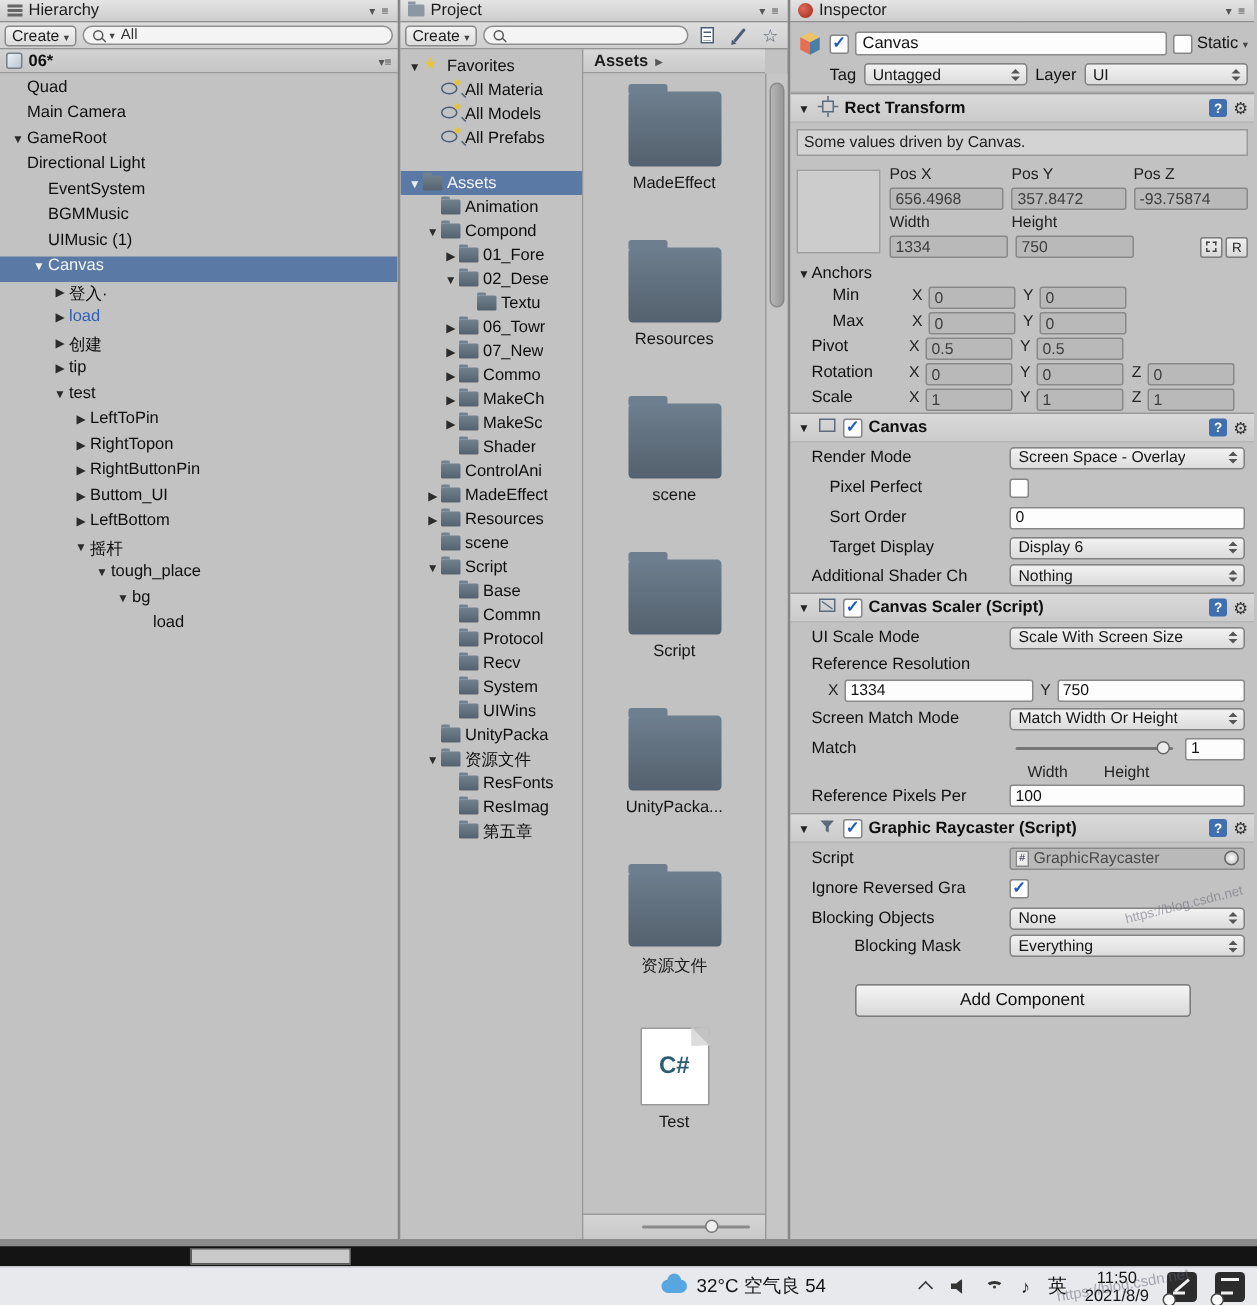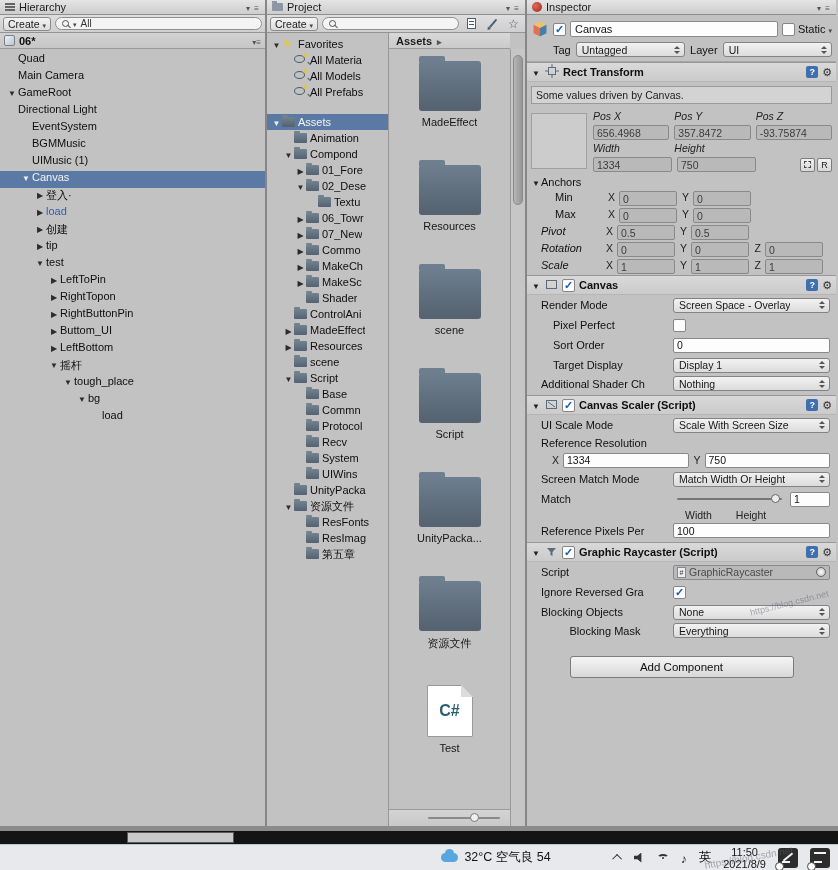--- a/index.html
+++ b/index.html
@@ -106,32 +106,32 @@
   .help-ic::before { content:"?"; }
   .gear-ic::before { content:"⚙"; font-size:11px; color:#333; font-weight:normal; }
   .comp-title { white-space:nowrap; overflow:hidden; }
 
   .note-box { margin:4px 4px 3px; border:1px solid #9a9a9a; background:#d3d3d3; font-size:10.5px; padding:2px 4px; color:#222; }
   .rt-top { display:flex; padding:3px 4px 2px; gap:6px; }
   .anchor-preview { width:56px; height:56px; flex:0 0 56px; background:#cccccc; border:1px solid #a0a0a0; margin-top:3px; }
   .rt-cols { flex:1; display:flex; flex-direction:column; gap:2px; min-width:0; }
   .rt-row { display:flex; gap:5px; }
   .rt-cell { flex:1; min-width:0; }
-  .rt-head { font-size:10.5px; color:#222; height:13px;font-style:italic; }
+  .rt-head { font-size:10.5px; color:#222; height:13px; }
   .tf { height:15px; background:#fdfdfd; border:1px solid #898989; border-radius:2px; padding:0 3px; font-size:10.5px; display:flex; align-items:center; overflow:hidden; white-space:nowrap; color:#111; }
   .tf.dis { background:#b9b9b9; color:#3c3c3c; }
   .tf.flex { flex:1; }
   .rt-btns { display:flex; gap:2px; justify-content:flex-end; align-items:center; }
   .mini-btn { width:15px; height:14px; border:1px solid #7e7e7e; background:linear-gradient(#f0f0f0,#d8d8d8); border-radius:2px; font-size:9px; display:flex; align-items:center; justify-content:center; color:#222; }
   .bp { width:7px; height:7px; border:1px dashed #444; display:block; }
   .fold-row { display:flex; align-items:center; padding-left:4px; height:16px; font-size:11px; font-weight:normal; }
   .axis-row { display:flex; gap:4px; padding:1px 6px 1px 28px; height:17px; }
   .axis-row.root { padding-left:14px; }
   .axis-label { width:48px; flex:0 0 48px; }
-  .axis-row.root .axis-label { width:60px; flex:0 0 60px;font-style:italic; }
+  .axis-row.root .axis-label { width:60px; flex:0 0 60px; }
   .axis { width:8px; flex:0 0 8px; text-align:right; font-size:10.5px; color:#222; }
   .axis-tf { width:58px; flex:0 0 58px; }
 
   .irow { display:flex; align-items:center; gap:4px; padding:0 6px 0 14px; height:20px; }
   .ilabel { width:128px; flex:0 0 128px; overflow:hidden; white-space:nowrap; color:#111; }
   .ilabel.ind { padding-left:12px; }
   .subhead { padding:2px 6px 0 14px; height:16px; color:#111; }
   .xy-row { display:flex; align-items:center; gap:4px; padding:1px 6px 1px 24px; height:18px; }
   .xy-row .axis { flex:0 0 8px; }
   .slider { flex:1; height:2px; background:#767676; position:relative; margin:0 4px; border-radius:1px; }
@@ -755,21 +755,21 @@
           <span class="ilabel ind">Pixel Perfect</span>
           <span class="chk"></span>
         </div>
         <div class="irow">
           <span class="ilabel ind">Sort Order</span>
           <span class="tf flex">0</span>
         </div>
         <div class="irow">
           <span class="ilabel ind">Target Display</span>
           <span class="ddl flex">
-              <span class="dval">Display 1</span>
+              <span class="dval">Display 6</span>
             </span>
         </div>
         <div class="irow" style="padding-bottom:3px;">
           <span class="ilabel">Additional Shader Ch</span>
           <span class="ddl flex">
               <span class="dval">Nothing</span>
             </span>
         </div>
       </div>
 

